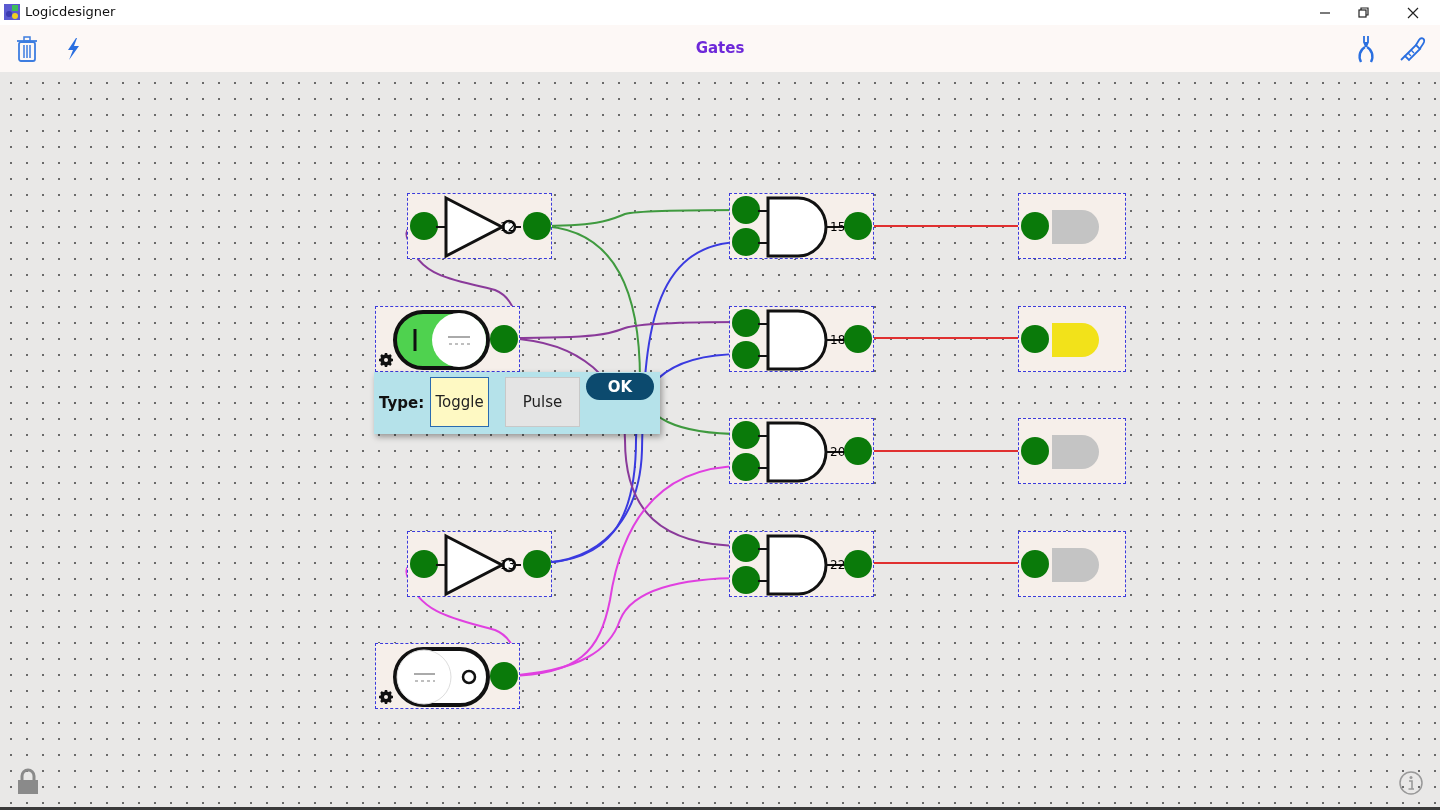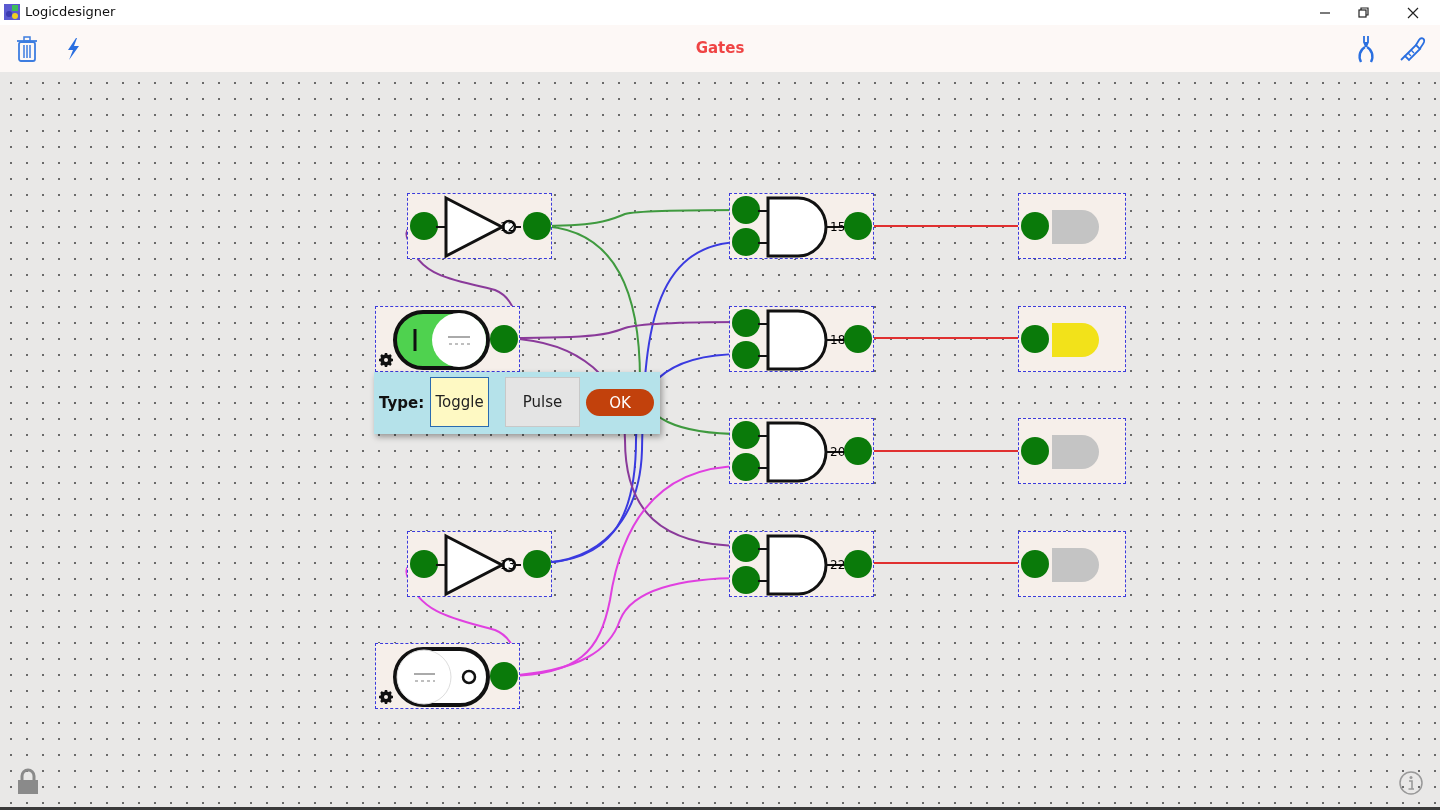--- a/index.html
+++ b/index.html
@@ -2,37 +2,37 @@
 <html><head>
 <meta charset="utf-8">
 <style>
   html,body{margin:0;padding:0;}
   body{width:1440px;height:810px;position:relative;overflow:hidden;font-family:"DejaVu Sans",sans-serif;background:#fff;}
   #titlebar{position:absolute;left:0;top:0;width:1440px;height:25px;background:#fff;text-align:right;}
   #app-icon{position:absolute;left:4px;top:4px;width:16px;height:16px;}
   #app-title{position:absolute;left:25px;top:4px;font-size:13px;color:#111;font-family:"DejaVu Sans",sans-serif;}
   .winbtn{position:absolute;top:0;width:46px;height:25px;display:flex;align-items:center;justify-content:center;}
   #toolbar{position:absolute;left:0;top:25px;width:1440px;height:47px;background:#fdf8f6;}
-  #page-title{position:absolute;left:0;width:1440px;top:14px;text-align:center;font-weight:bold;color:#ef4444;font-size:15px;}
+  #page-title{position:absolute;left:0;width:1440px;top:14px;text-align:center;font-weight:bold;color:#6d28d9;font-size:15px;}
   .tbtn{position:absolute;top:8px;width:32px;height:32px;display:flex;align-items:center;justify-content:center;}
   #canvas{position:absolute;left:0;top:72px;width:1440px;height:735px;
     background-color:#e9e8e7;
     background-image:radial-gradient(circle,#6a6a6a 0.9px,transparent 1.3px);
     background-size:16px 16px;background-position:3px 3px;}
   #bottombar{position:absolute;left:0;top:807px;width:1440px;height:3px;background:#3a3a3a;}
   #wires{position:absolute;left:0;top:0;}
   .comp{position:absolute;background:#f6efea;border:1.5px dashed #3b3bdc;box-sizing:border-box;}
   .pin{position:absolute;width:28px;height:28px;border-radius:50%;background:#0a7a0a;}
   .gate-label{font-family:"DejaVu Sans",sans-serif;font-size:12px;margin-left:44px;}
   #popup{position:absolute;left:374px;top:372px;width:286px;height:62px;background:#b5e2ea;box-shadow:2px 3px 6px rgba(0,0,0,0.35);}
   #type-label{position:absolute;left:5px;top:22px;font-weight:bold;font-size:15px;color:#111;}
   .seg{position:absolute;top:5px;height:50px;display:flex;align-items:center;justify-content:center;font-size:15px;color:#222;box-sizing:border-box;}
   #seg-toggle{left:56px;width:59px;background:#fef9c3;border:1.5px solid #2a6bb0;}
   #seg-pulse{left:131px;width:75px;background:#e4e4e4;border:1px solid #c8c8c8;text-align:right;}
-  #ok-btn{position:absolute;left:212px;top:17px;width:68px;height:27px;border-radius:14px;background:#c2410c;color:#fff;font-weight:normal;font-size:15px;display:flex;align-items:center;justify-content:center;}
+  #ok-btn{position:absolute;left:212px;top:1px;width:68px;height:27px;border-radius:14px;background:#0c4a6e;color:#fff;font-weight:bold;font-size:15px;display:flex;align-items:center;justify-content:center;}
   #lock-btn{position:absolute;left:16px;top:768px;width:24px;height:28px;}
   #info-btn{position:absolute;left:1398px;top:770px;width:26px;height:26px;}
 </style>
 </head>
 <body>
 
 <div id="titlebar">
   <svg id="app-icon" viewBox="0 0 16 16">
     <rect x="0" y="0" width="16" height="16" fill="#5a5ad0"></rect>
     <rect x="8" y="1" width="6" height="6" fill="#3fbf5a"></rect>

